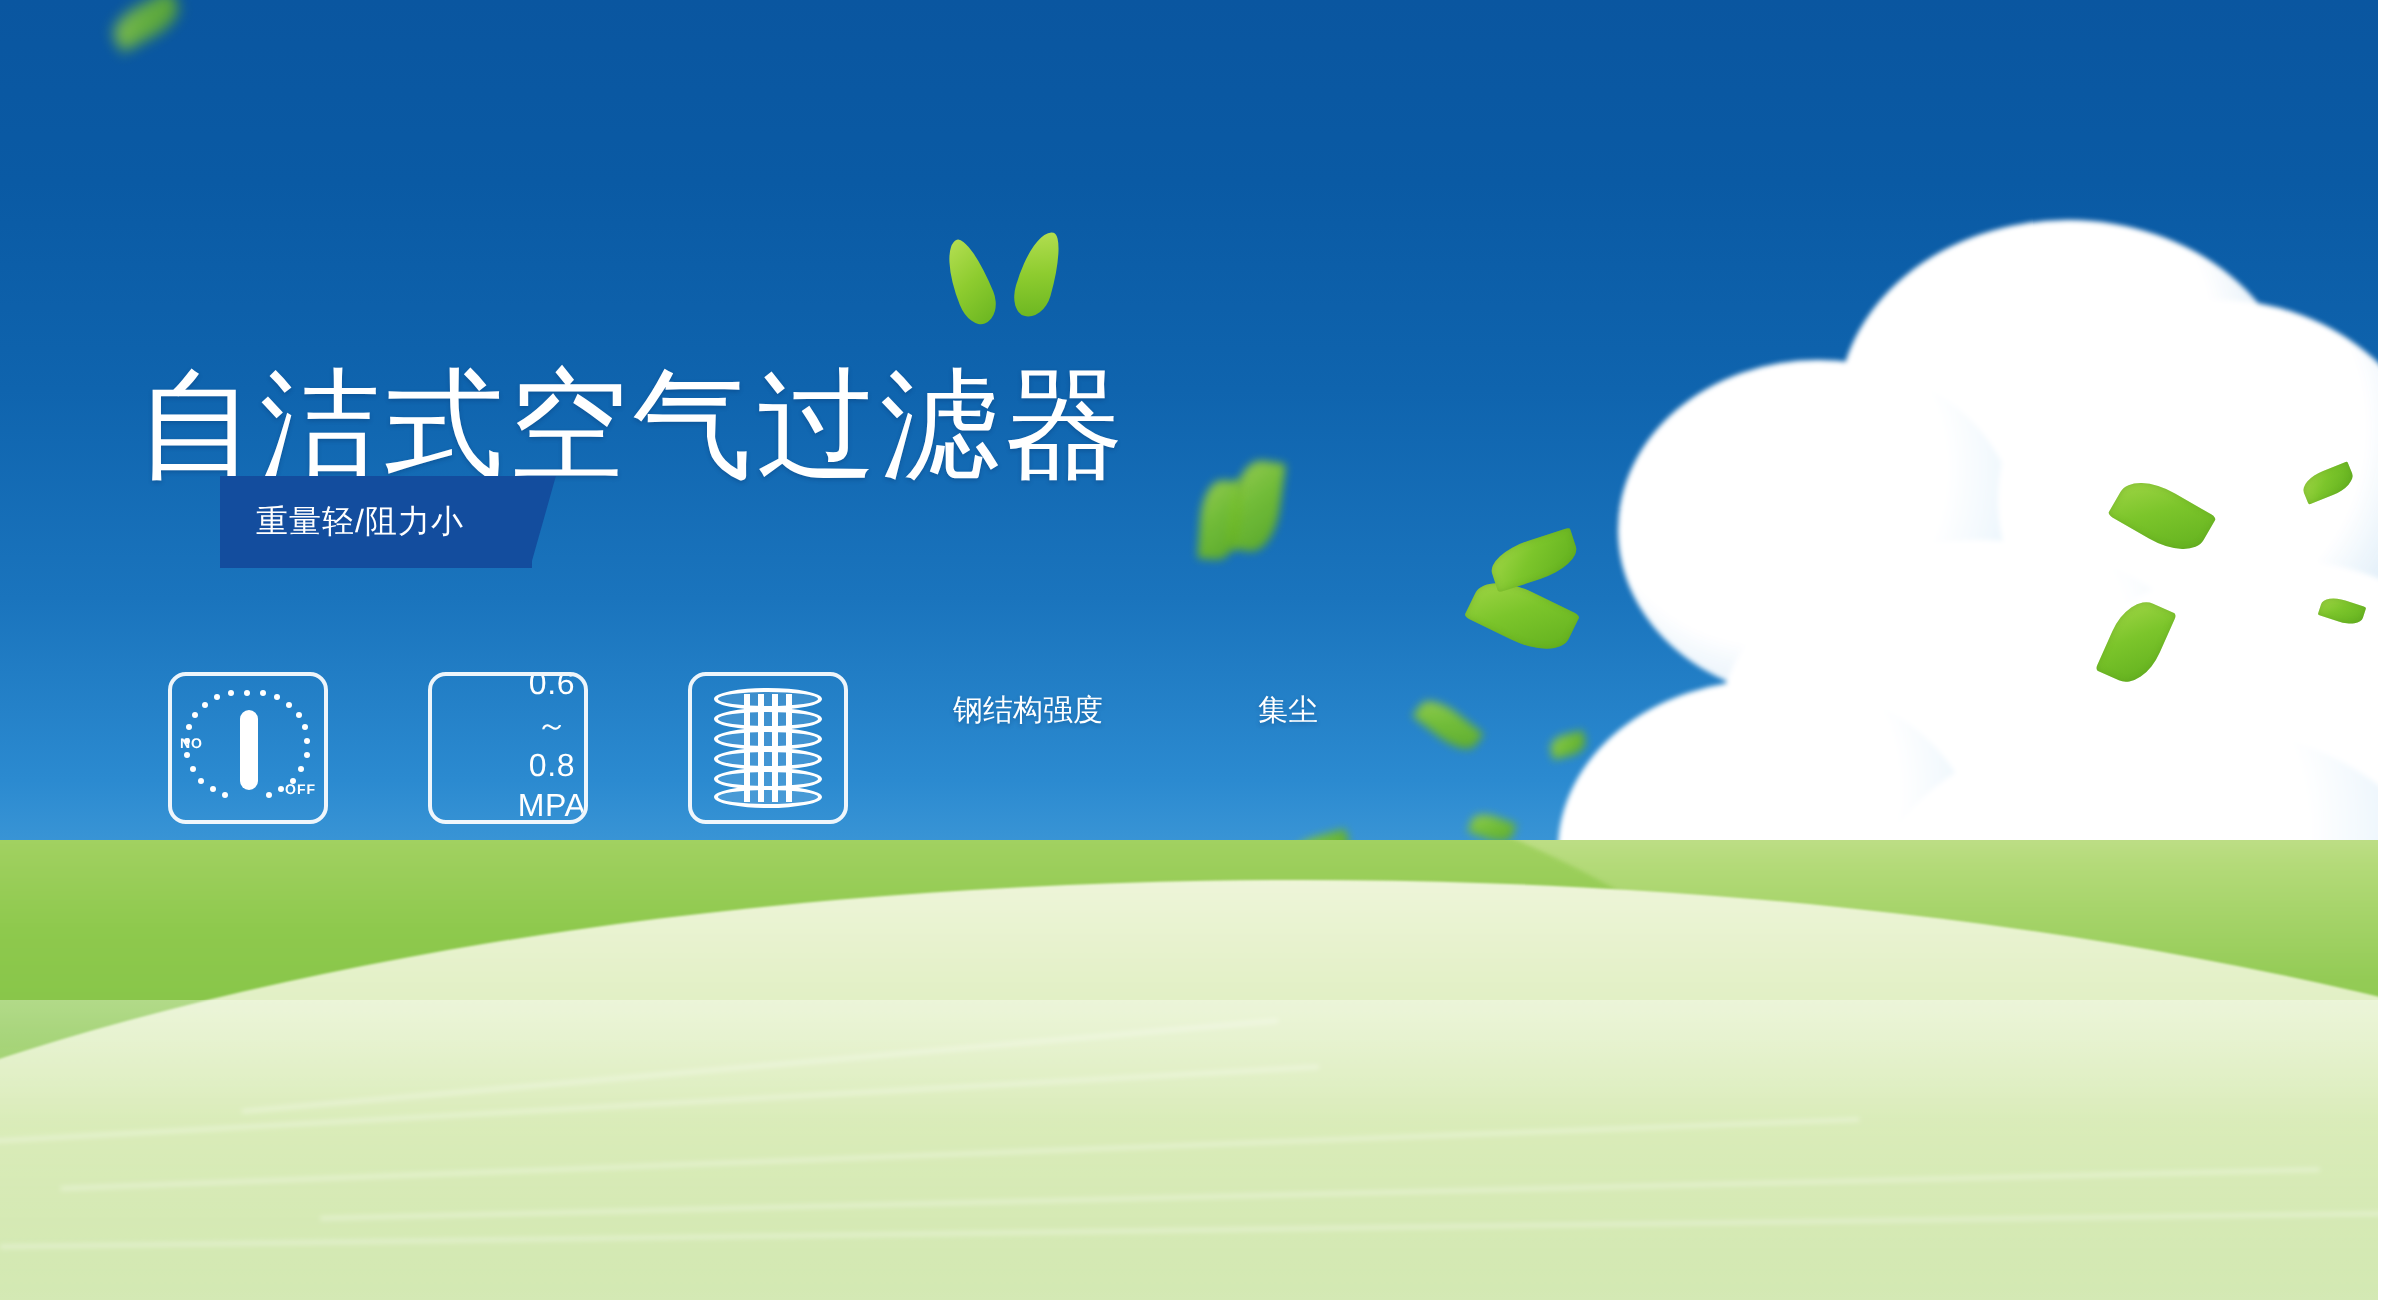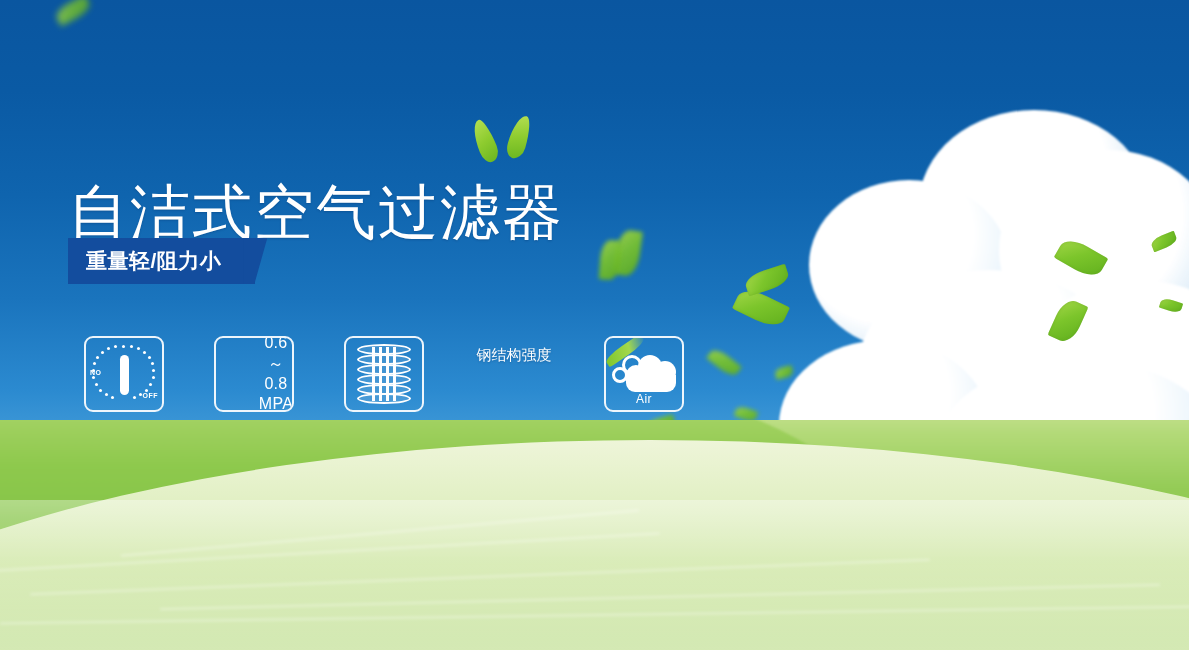--- a/index.html
+++ b/index.html
@@ -139,24 +139,25 @@
     top: 238px;
     height: 46px;
     display: flex;
     align-items: stretch;
   }
   .sub-dark {
     position: relative;
     background: #134d9e;
     display: flex; align-items: center;
     padding: 0 34px 0 18px;
-    font-size: 21px;
-    font-weight: bold;
+    font-size: 16px;
+    font-weight: normal;
     color: #ffffff;
     letter-spacing: 0.5px;
+    margin-left: 42px;
   }
   .sub-light {
     position: relative;
     margin-left: -20px;
     background: rgba(255,255,255,0.93);
     display: flex; align-items: center;
     padding: 0 18px 0 34px;
     font-size: 21px;
     color: #1a5fae;
     letter-spacing: 0.5px;
@@ -380,34 +381,20 @@
         </div>
       </div>
       <div class="feature-label">强力反吹</div>
     </div>
 
     <div class="feature">
       <div class="feature-label">钢结构强度</div>
     </div>
 
     <div class="feature">
-      <div class="feature-box">
-        <div class="aircloud">
-          <div class="streak"></div>
-          <div class="body">
-            <div class="lump" style="left:26px; top:2px;  width:24px; height:24px;"></div>
-            <div class="lump" style="left:42px; top:8px;  width:22px; height:22px;"></div>
-            <div class="lump" style="left:14px; top:12px; width:20px; height:20px;"></div>
-            <div class="base"></div>
-            <div class="ring" style="left:0px;  top:14px; width:16px; height:16px;"></div>
-            <div class="ring" style="left:10px; top:2px;  width:20px; height:20px;"></div>
-          </div>
-          <div class="airtext">Air</div>
-        </div>
-      </div>
       <div class="feature-label">集尘</div>
     </div>
 
   </div>
 
   <div class="grass-wrap">
     <div class="hill hill-far2"></div>
     <div class="hill hill-far"></div>
     <div class="hill hill-near"></div>
     <div class="grass-sheen"></div>

